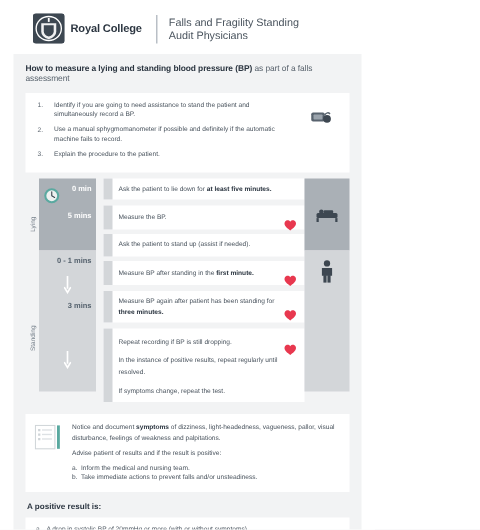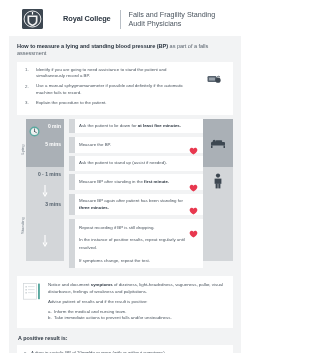--- a/index.html
+++ b/index.html
@@ -18,21 +18,21 @@
   }
   .crest {
     width: 21px; height: 20px; flex: 0 0 21px;
     position: relative;
     background: #3d4751;
     border-radius: 2px;
     overflow: hidden;
   }
   .crest svg { display: block; width: 100%; height: 100%; }
   .rcp-name {
-    margin-left: 20px;
+    margin-left: 4px;
     font-size: 7.4px; font-weight: bold; line-height: 1.28;
     color: #2b3540; letter-spacing: -0.1px;
     white-space: nowrap;
   }
   .hdr-divider {
     width: 1px; height: 19px; background: #b9bfc6;
     margin: 0 8px 0 9px; flex: 0 0 1px;
   }
   .hdr-prog {
     font-size: 7.2px; line-height: 1.32; color: #4a545e;

